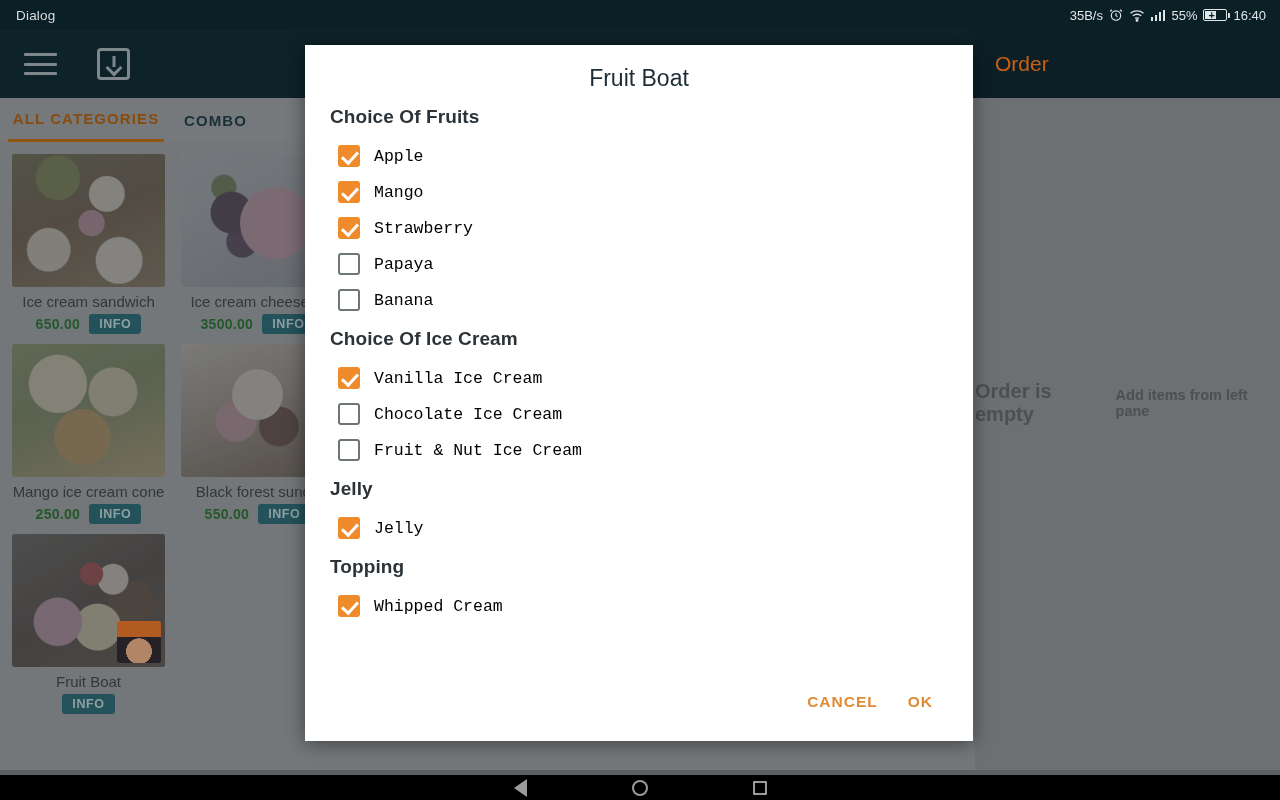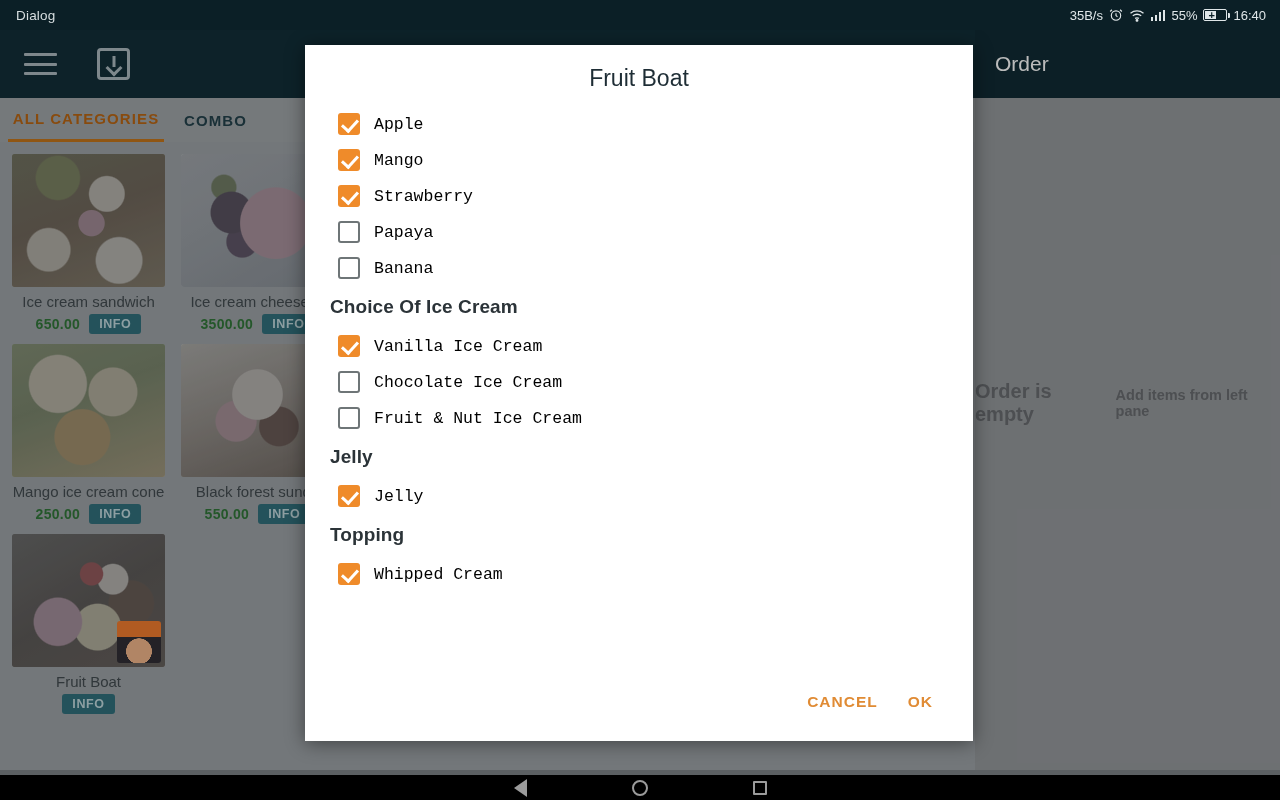--- a/index.html
+++ b/index.html
@@ -115,21 +115,21 @@
     position:absolute; right:4px; bottom:4px; width:44px; height:42px; z-index:2;
     border-radius:3px;
     background:radial-gradient(circle at 50% 72%,#d8a37c 0 34%,transparent 35%),
                linear-gradient(180deg,#d8702a 0 38%,#2c2a30 39% 100%);
   }
 
   #rightpane { position:absolute; left:975px; top:0; width:305px; height:745px; background:#86898c; }
   #order-head {
     height:68px; background:#0f272f; display:flex; align-items:center; padding-left:20px;
   }
-  #order-title { color:#e5e5e5; font-size:21px; }
+  #order-title { color:#f97316; font-size:21px; }
   #order-empty {
     position:absolute; top:0; left:0; right:0; bottom:0;
     display:flex; align-items:center; justify-content:center; gap:4px;
   }
   #order-empty .big { font-size:20px; font-weight:700; color:#5e6164; }
   #order-empty .small { font-size:14.5px; font-weight:700; color:#5e6164; }
 
   
   #scrim { position:absolute; inset:0; background:rgba(0,0,0,.18); z-index:5; }
 
@@ -301,20 +301,21 @@
   </div>
 
   <div id="scrim"></div>
 
   <div id="dialog">
     <div id="dialog-title">Fruit Boat</div>
 
     <div id="dialog-body">
 
       <div class="group">
+        <div class="group-title">Choice Of Fruits</div>
         <div class="opt">
           <span class="cb on"></span>
           <span class="opt-label">Apple</span>
         </div>
         <div class="opt">
           <span class="cb on"></span>
           <span class="opt-label">Mango</span>
         </div>
         <div class="opt">
           <span class="cb on"></span>

